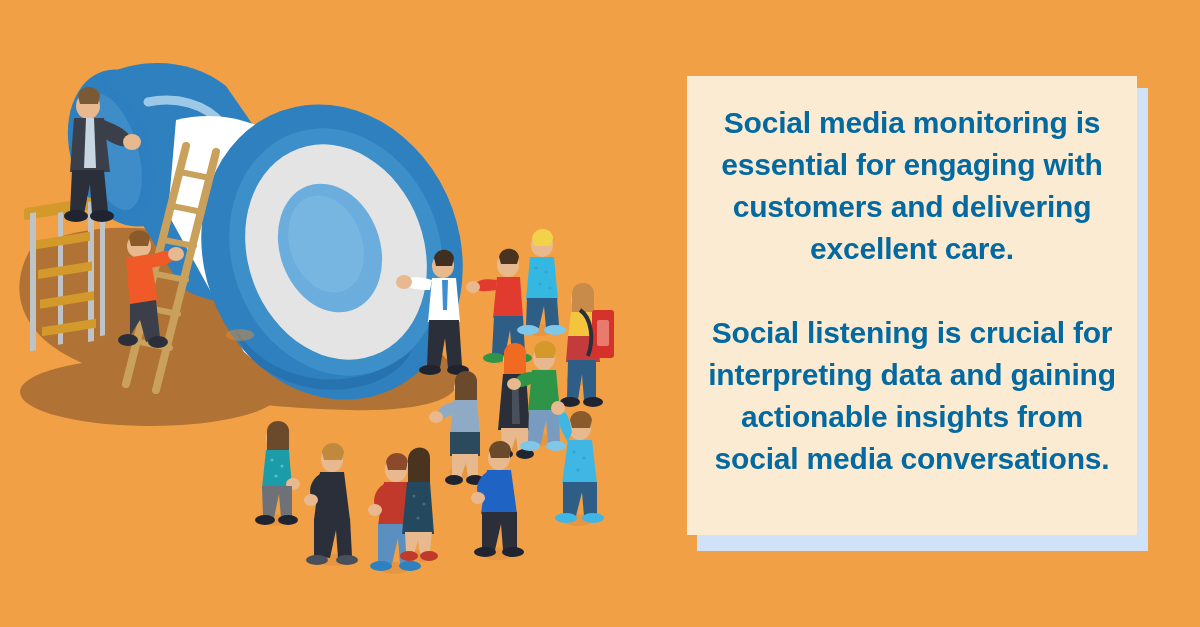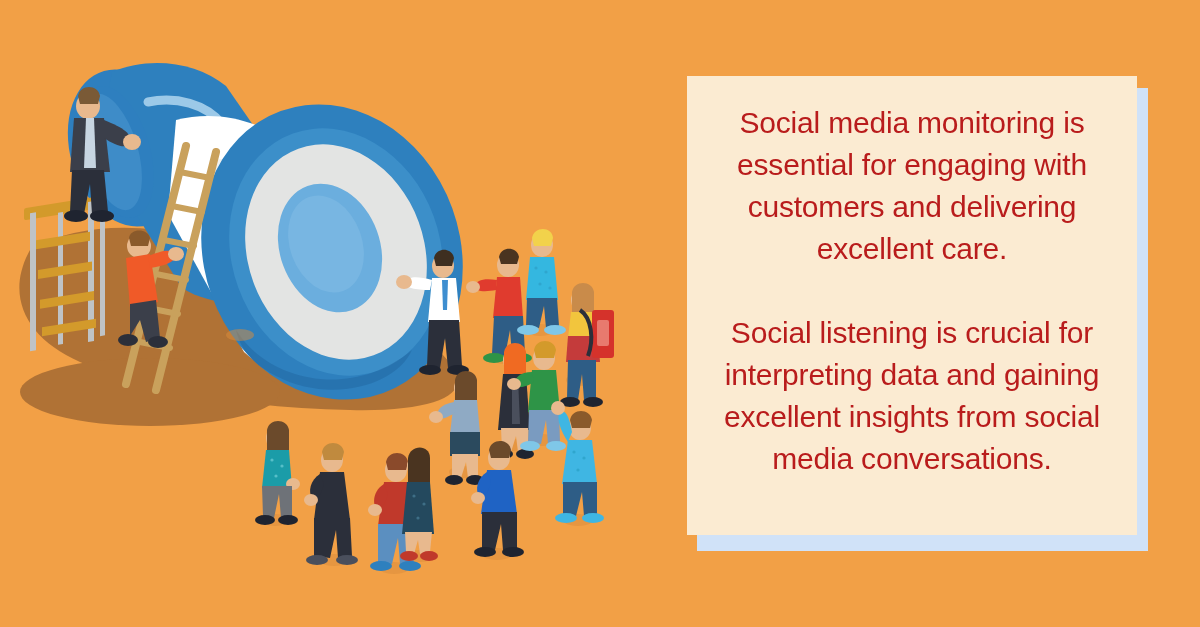--- a/index.html
+++ b/index.html
@@ -21,24 +21,24 @@
   }
   #text-card{
     position:absolute;left:687px;top:76px;width:450px;height:459px;
     background:#FBEBD2;
     box-sizing:border-box;
     padding:26px 18px 20px 18px;
     display:flex;flex-direction:column;justify-content:flex-start;
   }
   .para{
     margin:0;
-    color:#b91c1c;
+    color:#0369a1;
     font-size:30px;
     line-height:42px;
-    font-weight:normal;
+    font-weight:bold;
     text-align:center;
     letter-spacing:-0.2px;
   }
   .para + .para{margin-top:42px;}
 </style>
 </head>
 <body>
 
 <div id="stage">
 
@@ -315,16 +315,16 @@
         </g>
 
       </g>
     </svg>
   </div>
 
   <div id="card-shadow"></div>
 
   <div id="text-card">
     <p class="para">Social media monitoring is essential for engaging with customers and delivering excellent care.</p>
-    <p class="para">Social listening is crucial for interpreting data and gaining excellent insights from social media conversations.</p>
+    <p class="para">Social listening is crucial for interpreting data and gaining actionable insights from social media conversations.</p>
   </div>
 
 </div>
 
 </body></html>

